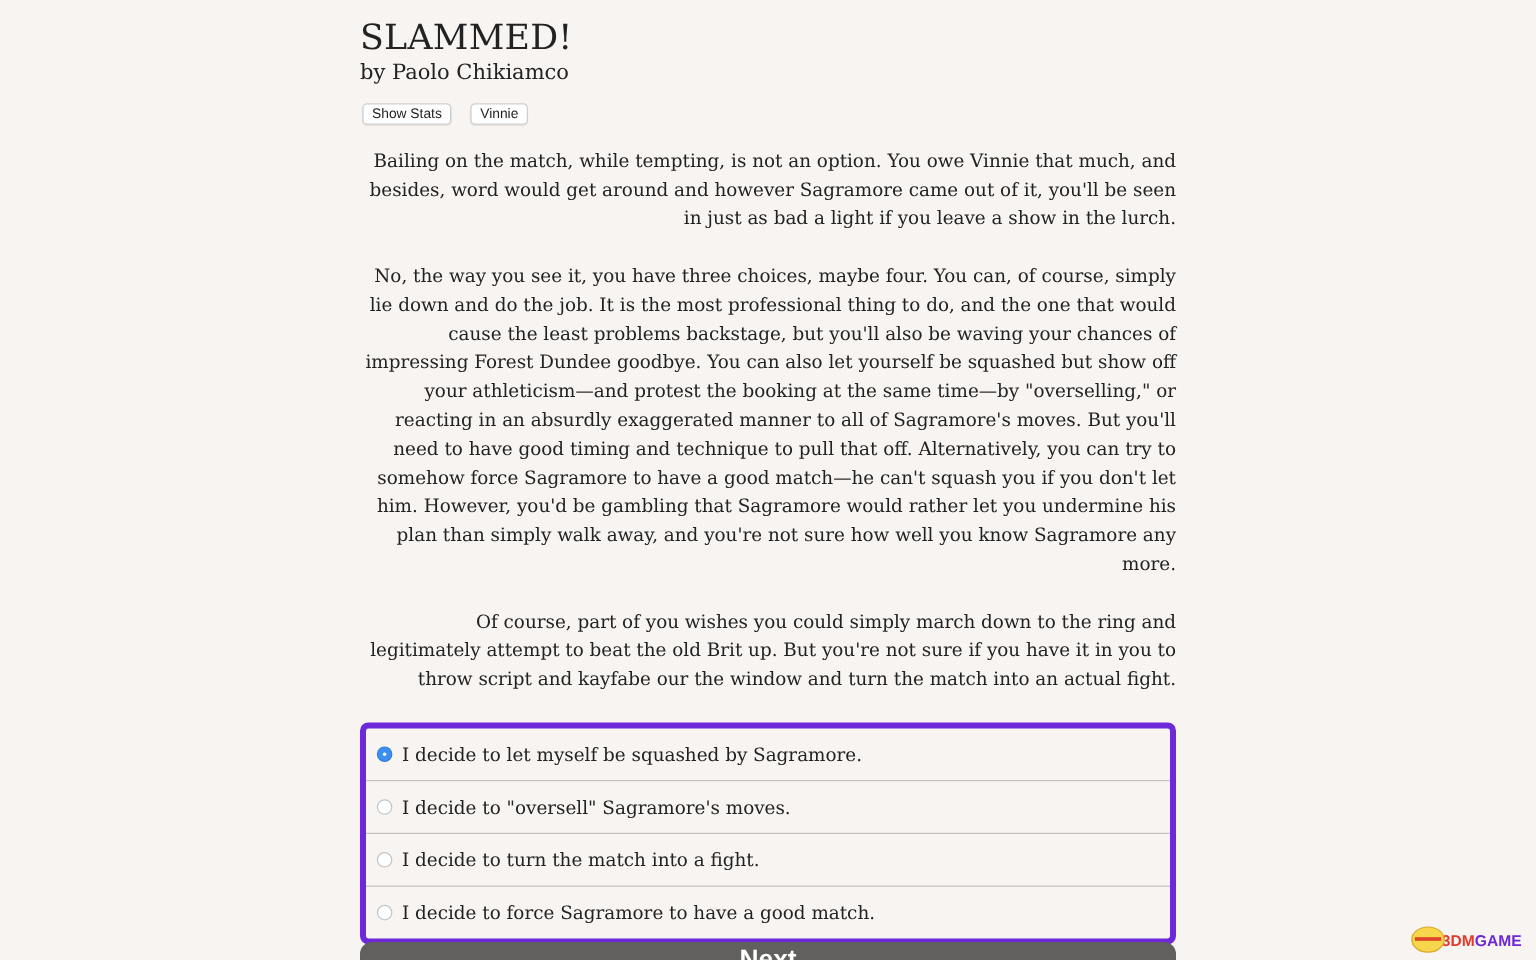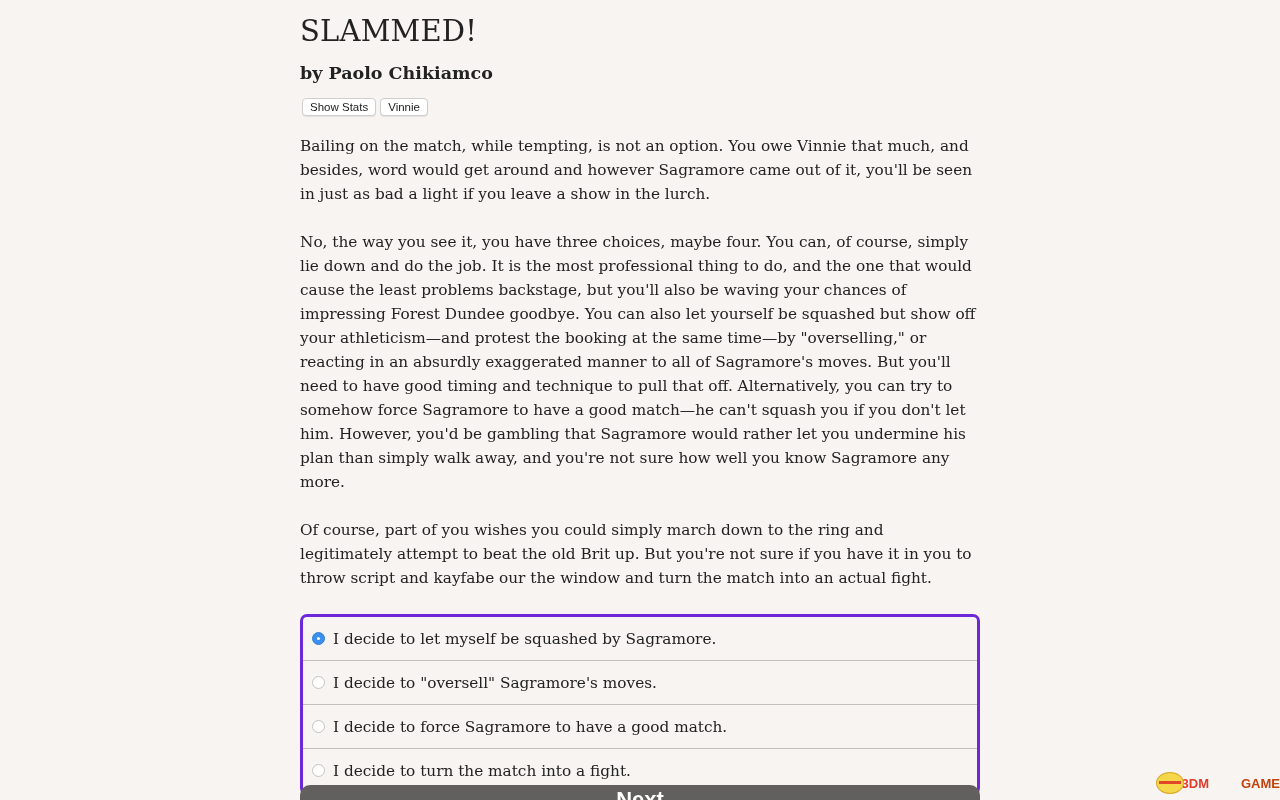--- a/index.html
+++ b/index.html
@@ -4,32 +4,32 @@
   <style>
     html, body { margin: 0; padding: 0; }
     body {
       width: 1280px; height: 800px; overflow: hidden;
       background: #f7f4f1; color: #222;
       font-family: "DejaVu Serif", "Liberation Serif", serif;
       position: relative;
     }
     .container { position: absolute; left: 300px; top: 0; width: 680px; }
     .title { margin: 14px 0 0 0; font-size: 29px; font-weight: normal; letter-spacing: 0.2px; }
-    .author { margin: 15px 0 0 0; font-size: 17.5px; font-weight: bold; }
-    .buttons { margin-top: 15px; display: flex; gap: 4px; padding-left: 2px; }
+    .author { margin: 3px 0 0 0; font-size: 17.5px; font-weight: normal; }
+    .buttons { margin-top: 15px; display: flex; gap: 16px; padding-left: 2px; }
     .btn {
       font-family: "Liberation Sans", sans-serif; font-size: 11.5px; color: #222;
       background: #fff; border: 1px solid #cfcfcf; border-radius: 4px;
       padding: 2px 7px; height: 18px; box-sizing: border-box; line-height: 12px;
       box-shadow: 0 1px 1px rgba(0,0,0,0.08); cursor: pointer;
     }
-    .story { margin-top: 18px; font-size: 15.3px; line-height: 24px; }
+    .story { margin-top: 18px; font-size: 15.3px; line-height: 24px; text-align: right; }
     .story p { margin: 0 0 24px 0; }
     .choices {
-      margin-top: 14px; border: 3px solid #6d28d9; border-radius: 7px;
+      margin-top: 14px; border: 5px solid #6d28d9; border-radius: 7px;
       width: 680px; box-sizing: border-box; overflow: hidden; text-align: right;
     }
     .choice {
       height: 44px; display: flex; align-items: center; padding-left: 9px;
       border-top: 1px solid #c3c1bf; font-size: 15.3px; cursor: pointer;
       box-sizing: border-box;
     }
     .choice:first-child { border-top: none; height: 43px; }
     .radio {
       width: 13px; height: 13px; border-radius: 50%; box-sizing: border-box;
@@ -41,33 +41,33 @@
       content: ""; position: absolute; left: 4px; top: 4px;
       width: 3px; height: 3px; border-radius: 50%; background: #fff;
     }
     .next-button {
       position: absolute; left: 300px; top: 785px; width: 680px; height: 40px;
       background: #61605e; border-radius: 10px; color: #fff; text-align: center;
       font-family: "Liberation Sans", sans-serif; font-size: 22px; font-weight: bold;
       line-height: 30px; cursor: pointer;
     }
     .watermark {
-      position: absolute; right: 0; bottom: 6px; display: flex; align-items: center;
+      position: absolute; right: 12px; bottom: 6px; display: flex; align-items: center;
       font-family: "Liberation Sans", sans-serif; font-weight: bold; font-size: 13px;
     }
     .chick {
       width: 26px; height: 20px; border-radius: 50%; background: #f6d64a;
       border: 1px solid #d9a92a; position: relative; margin-right: -2px;
     }
     .chick::after {
       content: ""; position: absolute; left: 2px; top: 8px; width: 22px; height: 3px;
       background: #e0442b;
     }
     .wm-3dm { color: #e23b2b; }
-    .wm-game { color: #c2410c; padding-left: 32px; }
+    .wm-game { color: #6d28d9; }
   </style>
 </head>
 <body>
 
 <div class="container">
   <h1 class="title">SLAMMED!</h1>
   <h2 class="author">by Paolo Chikiamco</h2>
 
   <div class="buttons">
     <button class="btn">Show Stats</button>
@@ -84,25 +84,25 @@
     <div class="choice">
       <span class="radio checked"></span>
       <span>I decide to let myself be squashed by Sagramore.</span>
     </div>
     <div class="choice">
       <span class="radio"></span>
       <span>I decide to "oversell" Sagramore's moves.</span>
     </div>
     <div class="choice">
       <span class="radio"></span>
-      <span>I decide to force Sagramore to have a good match.</span>
+      <span>I decide to turn the match into a fight.</span>
     </div>
     <div class="choice">
       <span class="radio"></span>
-      <span>I decide to turn the match into a fight.</span>
+      <span>I decide to force Sagramore to have a good match.</span>
     </div>
   </div>
 </div>
 
 <div class="next-button">Next</div>
 
 <div class="watermark">
   <span class="chick"></span>
   <span class="wm-3dm">3DM</span>
   <span class="wm-game">GAME</span>

